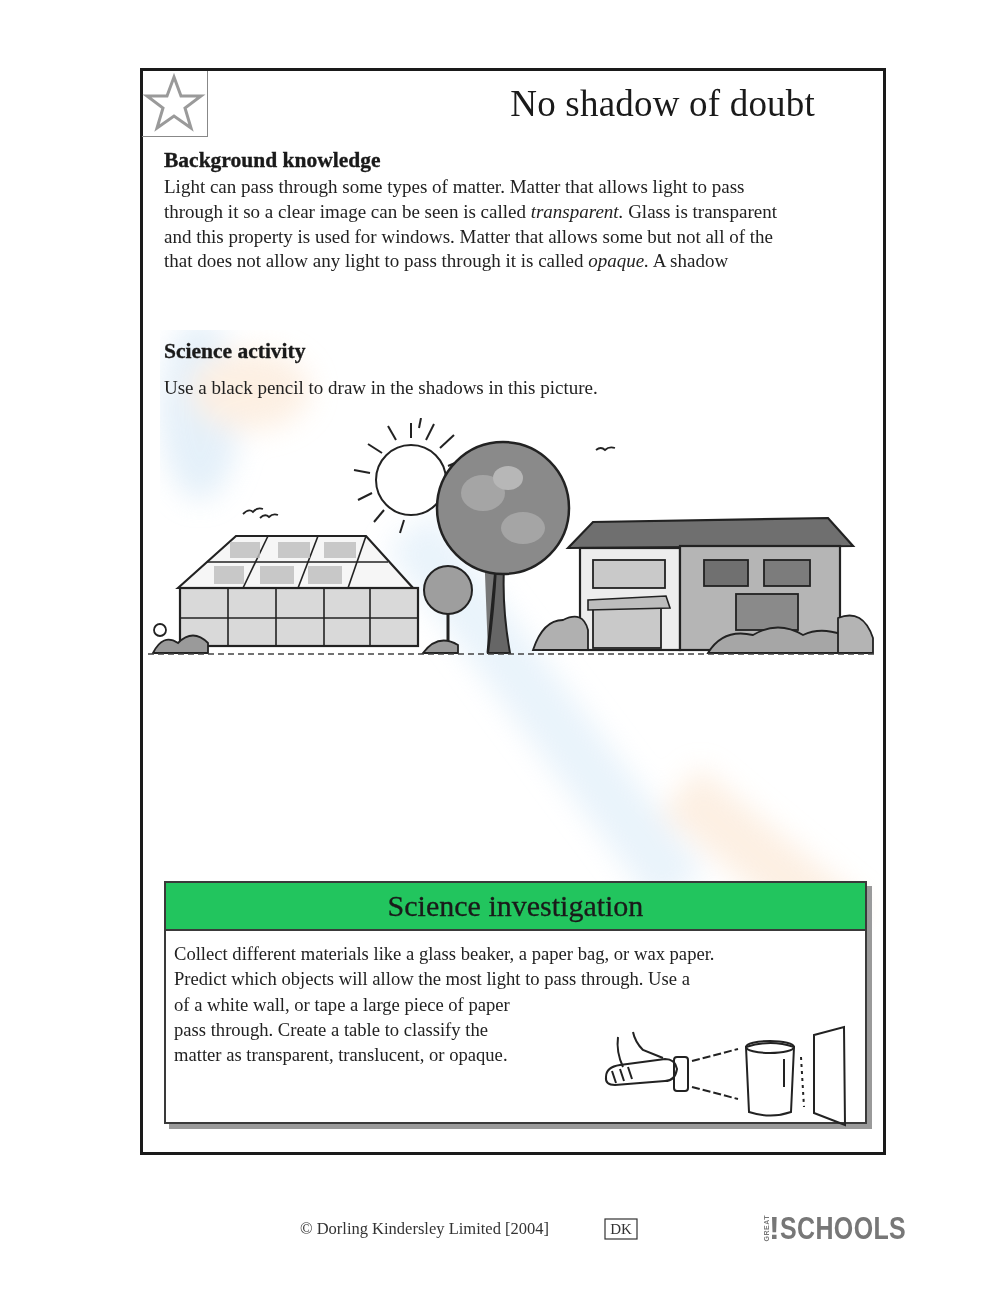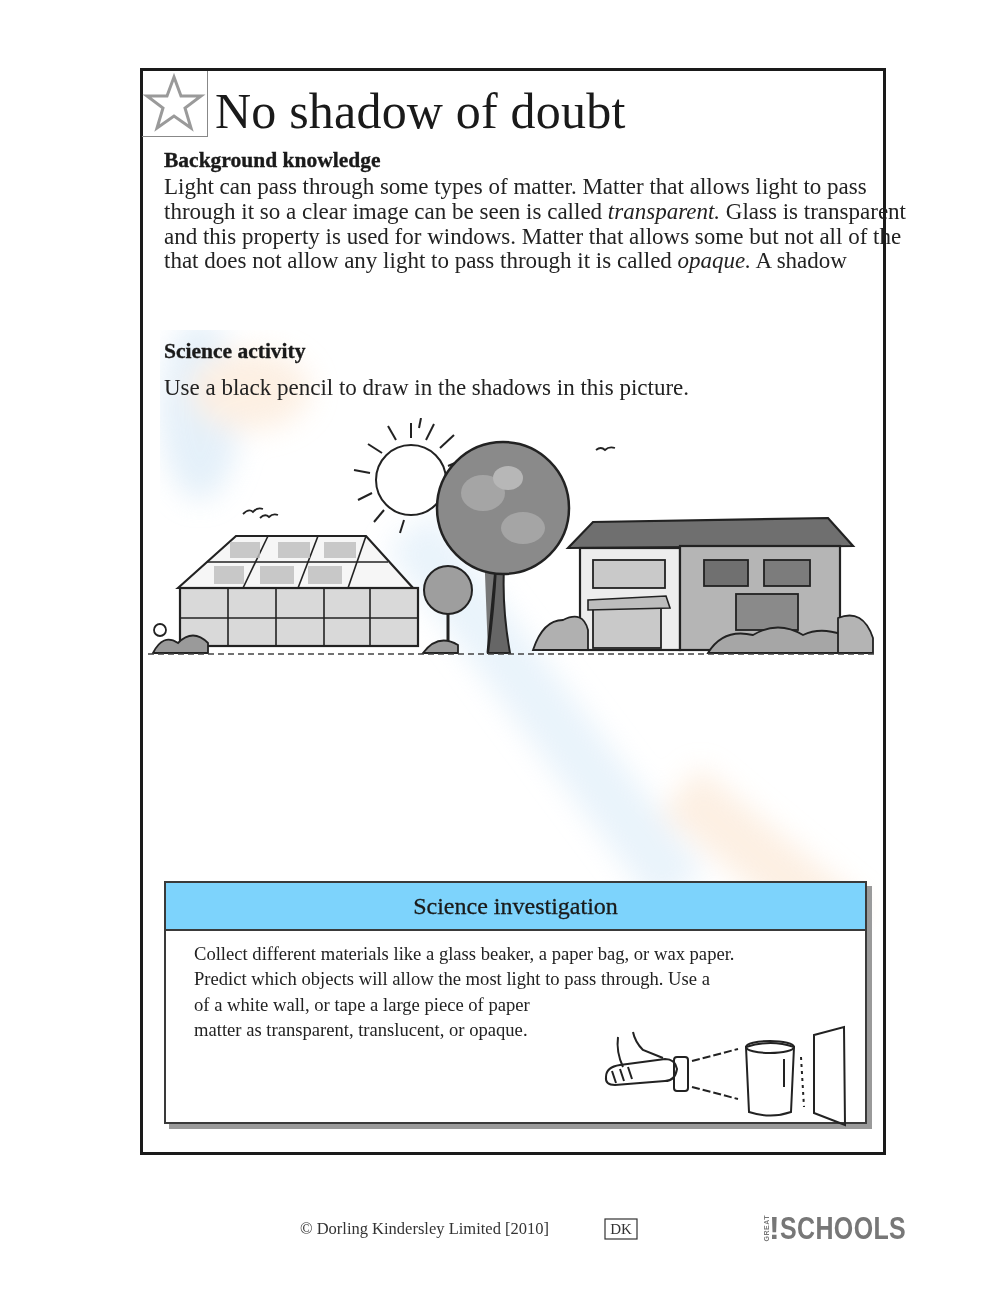--- a/index.html
+++ b/index.html
@@ -3,35 +3,35 @@
 <meta charset="utf-8">
 <style>
   html, body { margin: 0; padding: 0; background: #ffffff; }
   body { width: 1000px; height: 1294px; position: relative; overflow: hidden;
          font-family: "Liberation Serif", "DejaVu Serif", serif; color: #1a1a1a; }
   .watermark { position: absolute; left: 160px; top: 330px; width: 720px; height: 600px; pointer-events: none; }
   .page-frame { position: absolute; left: 140px; top: 68px; width: 746px; height: 1087px;
                 border: 3px solid #1a1a1a; box-sizing: border-box; background: transparent; }
   .star-box { position: absolute; left: 142px; top: 71px; width: 66px; height: 66px;
               border-right: 1px solid #888; border-bottom: 1px solid #888; box-sizing: border-box; }
-  .title { position: absolute; left: 215px; top: 82px; width: 600px; text-align: left;
-           font-size: 50px; font-weight: normal; letter-spacing: 0.2px; }
+  .title { position: absolute; left: 215px; top: 82px; width: 600px; text-align: right;
+           font-size: 37px; font-weight: normal; letter-spacing: 0.2px; }
   .section-head { position: absolute; left: 164px; font-size: 21.5px; font-weight: bold;
                   -webkit-text-stroke: 0.35px #1a1a1a; }
-  .para { position: absolute; left: 164px; width: 715px; font-size: 23px; line-height: 24.8px; color: #222; }
+  .para { position: absolute; left: 164px; width: 715px; font-size: 19px; line-height: 24.8px; color: #222; }
   .para .line { display: block; white-space: nowrap; }
   .para em { }
   .illustration { position: absolute; left: 148px; top: 418px; width: 730px; height: 245px; }
   .investigation { position: absolute; left: 164px; top: 881px; width: 703px; height: 243px;
                    border: 2px solid #3a3a3a; box-sizing: border-box; background: #fff;
                    box-shadow: 5px 5px 0 #9a9a9a; }
-  .inv-header { height: 46px; background: #7dd3fc; border-bottom: 2px solid #3a3a3a;
+  .inv-header { height: 46px; background: #22c55e; border-bottom: 2px solid #3a3a3a;
                 display: flex; align-items: center; justify-content: center;
-                font-size: 24px; -webkit-text-stroke: 0.3px #1a1a1a; }
-  .inv-body { position: relative; padding: 10px 28px; font-size: 18.6px; line-height: 25.3px; color: #222; }
+                font-size: 30px; -webkit-text-stroke: 0.3px #1a1a1a; }
+  .inv-body { position: relative; padding: 10px 8px; font-size: 18.6px; line-height: 25.3px; color: #222; }
   .inv-body .line { display: block; white-space: nowrap; }
   .flashlight { position: absolute; left: 432px; top: 86px; width: 250px; height: 110px; }
   .footer-copy { position: absolute; left: 300px; top: 1219px; font-size: 16.5px; color: #333; }
   .dk-logo { position: absolute; left: 604px; top: 1218px; width: 34px; height: 22px; }
   .gs-logo { position: absolute; left: 763px; top: 1210px; height: 36px; display: flex; align-items: center; }
   .gs-great { font-family: "Liberation Sans", "DejaVu Sans", sans-serif; font-size: 7px; color: #777;
               writing-mode: vertical-rl; transform: rotate(180deg); font-weight: bold; letter-spacing: 0.5px; }
   .gs-bang { font-family: "Liberation Sans", sans-serif; font-size: 32px; color: #777; font-weight: bold; margin-left: -1px; }
   .gs-schools { font-family: "Liberation Sans", "DejaVu Sans", sans-serif; font-size: 32px; color: #777;
                 font-weight: bold; transform: scaleX(0.78); transform-origin: left center; letter-spacing: 0.5px; display: inline-block; }
@@ -159,41 +159,42 @@
   </g>
   <line x1="0" y1="236" x2="730" y2="236" stroke="#444" stroke-width="1.5" stroke-dasharray="6 4"></line>
 </svg>
 
 <div class="investigation">
   <div class="inv-header">Science investigation</div>
   <div class="inv-body">
     <span class="line">Collect different materials like a glass beaker, a paper bag, or wax paper.</span>
     <span class="line">Predict which objects will allow the most light to pass through. Use a</span>
     <span class="line">of a white wall, or tape a large piece of paper</span>
+    <span class="line">pass through. Create a table to classify the</span>
     <span class="line">matter as transparent, translucent, or opaque.</span>
     <svg class="flashlight" viewBox="0 0 250 110">
       <g stroke="#222" stroke-width="2" fill="none">
         <path d="M20 20 q-2 15 5 30"></path>
           <path d="M35 15 q2 10 10 18 l20 8"></path>
         <path d="M8 60 q0 -10 14 -12 l45 -6 q10 0 12 10 q-2 12 -12 12 l-50 4 q-10 0 -9 -8 Z"></path>
         <path d="M14 54 l4 12 M22 52 l4 12 M30 50 l4 12"></path>
         <rect x="76" y="40" width="14" height="34" rx="3"></rect>
         <line x1="94" y1="44" x2="140" y2="32" stroke-dasharray="8 3"></line>
         <line x1="94" y1="70" x2="140" y2="82" stroke-dasharray="8 3"></line>
         <path d="M148 30 q25 -8 48 0 l-3 65 q-20 7 -42 0 Z"></path>
         <ellipse cx="172" cy="30" rx="24" ry="6"></ellipse>
         <line x1="186" y1="42" x2="186" y2="70"></line>
         <path d="M203 40 l3 50" stroke-dasharray="3 4"></path>
         <polygon points="216,18 246,10 247,108 216,96"></polygon>
       </g>
     </svg>
   </div>
 </div>
 
-<div class="footer-copy">© Dorling Kindersley Limited [2010]</div>
+<div class="footer-copy">© Dorling Kindersley Limited [2004]</div>
 <svg class="dk-logo" viewBox="0 0 34 22">
   <rect x="1" y="1" width="32" height="20" fill="none" stroke="#333" stroke-width="1.2"></rect>
   <text x="17" y="16" text-anchor="middle" font-family="Liberation Serif, serif" font-size="15" fill="#333">DK</text>
 </svg>
 <div class="gs-logo">
   <span class="gs-great">GREAT</span>
   <span class="gs-bang">!</span>
   <span class="gs-schools">SCHOOLS</span>
 </div>
 

